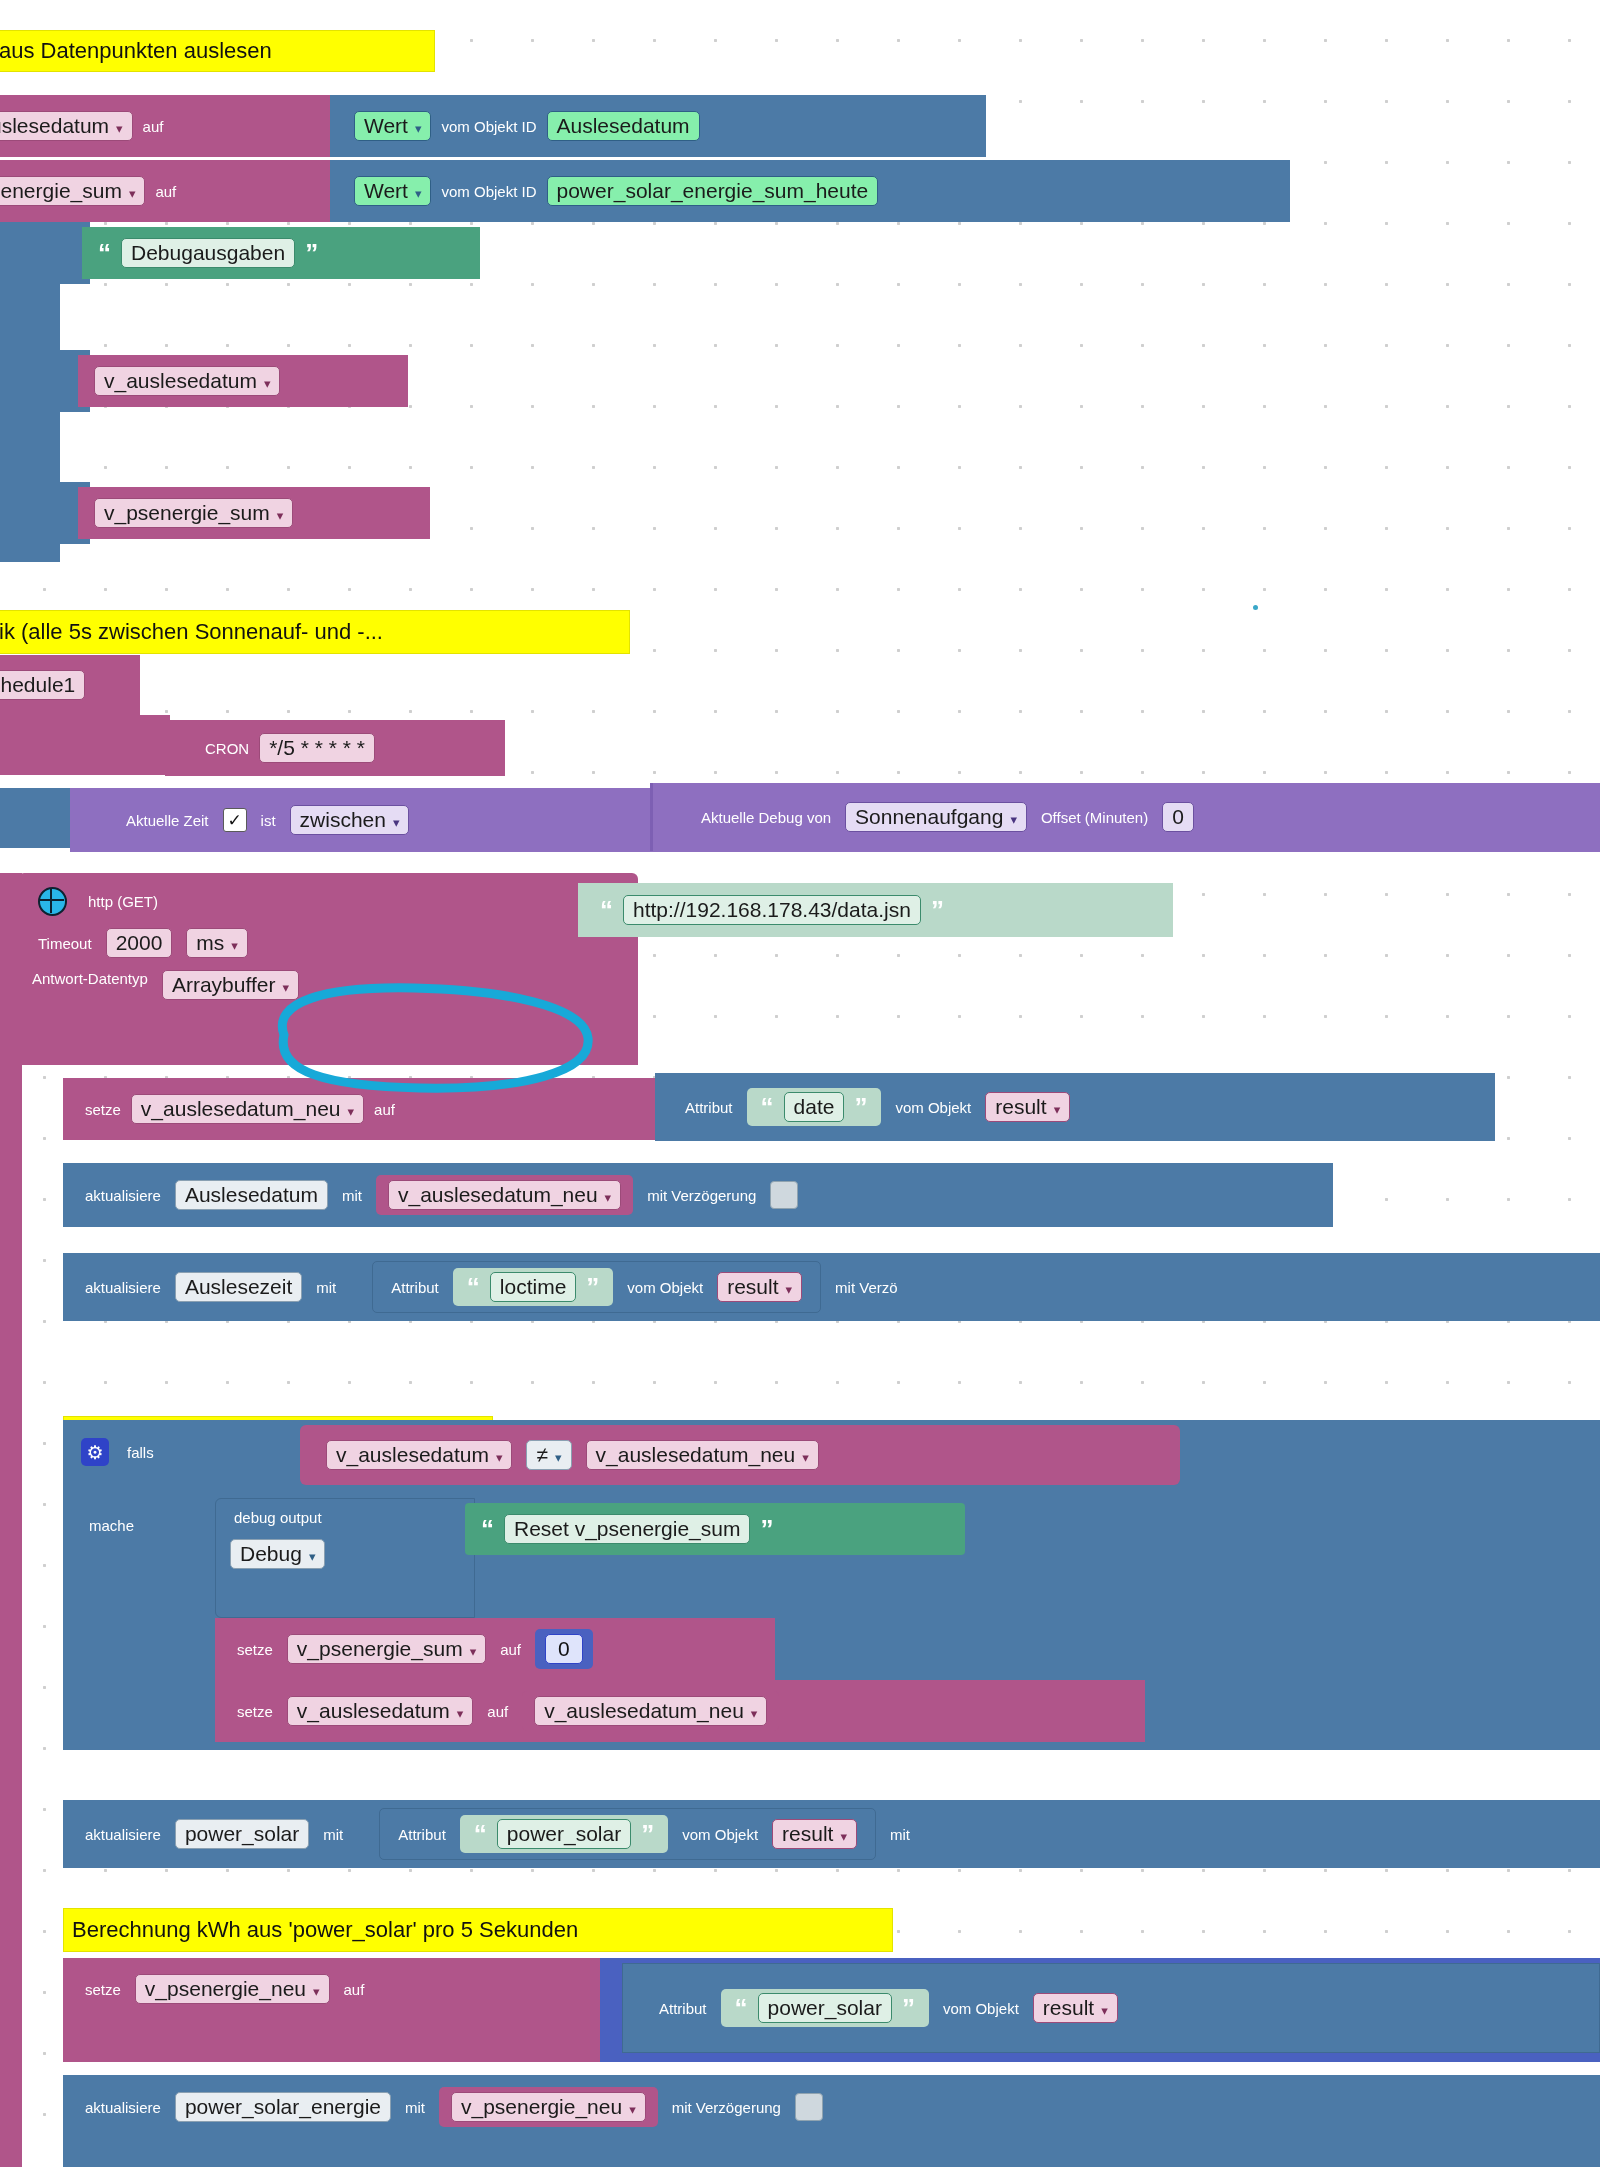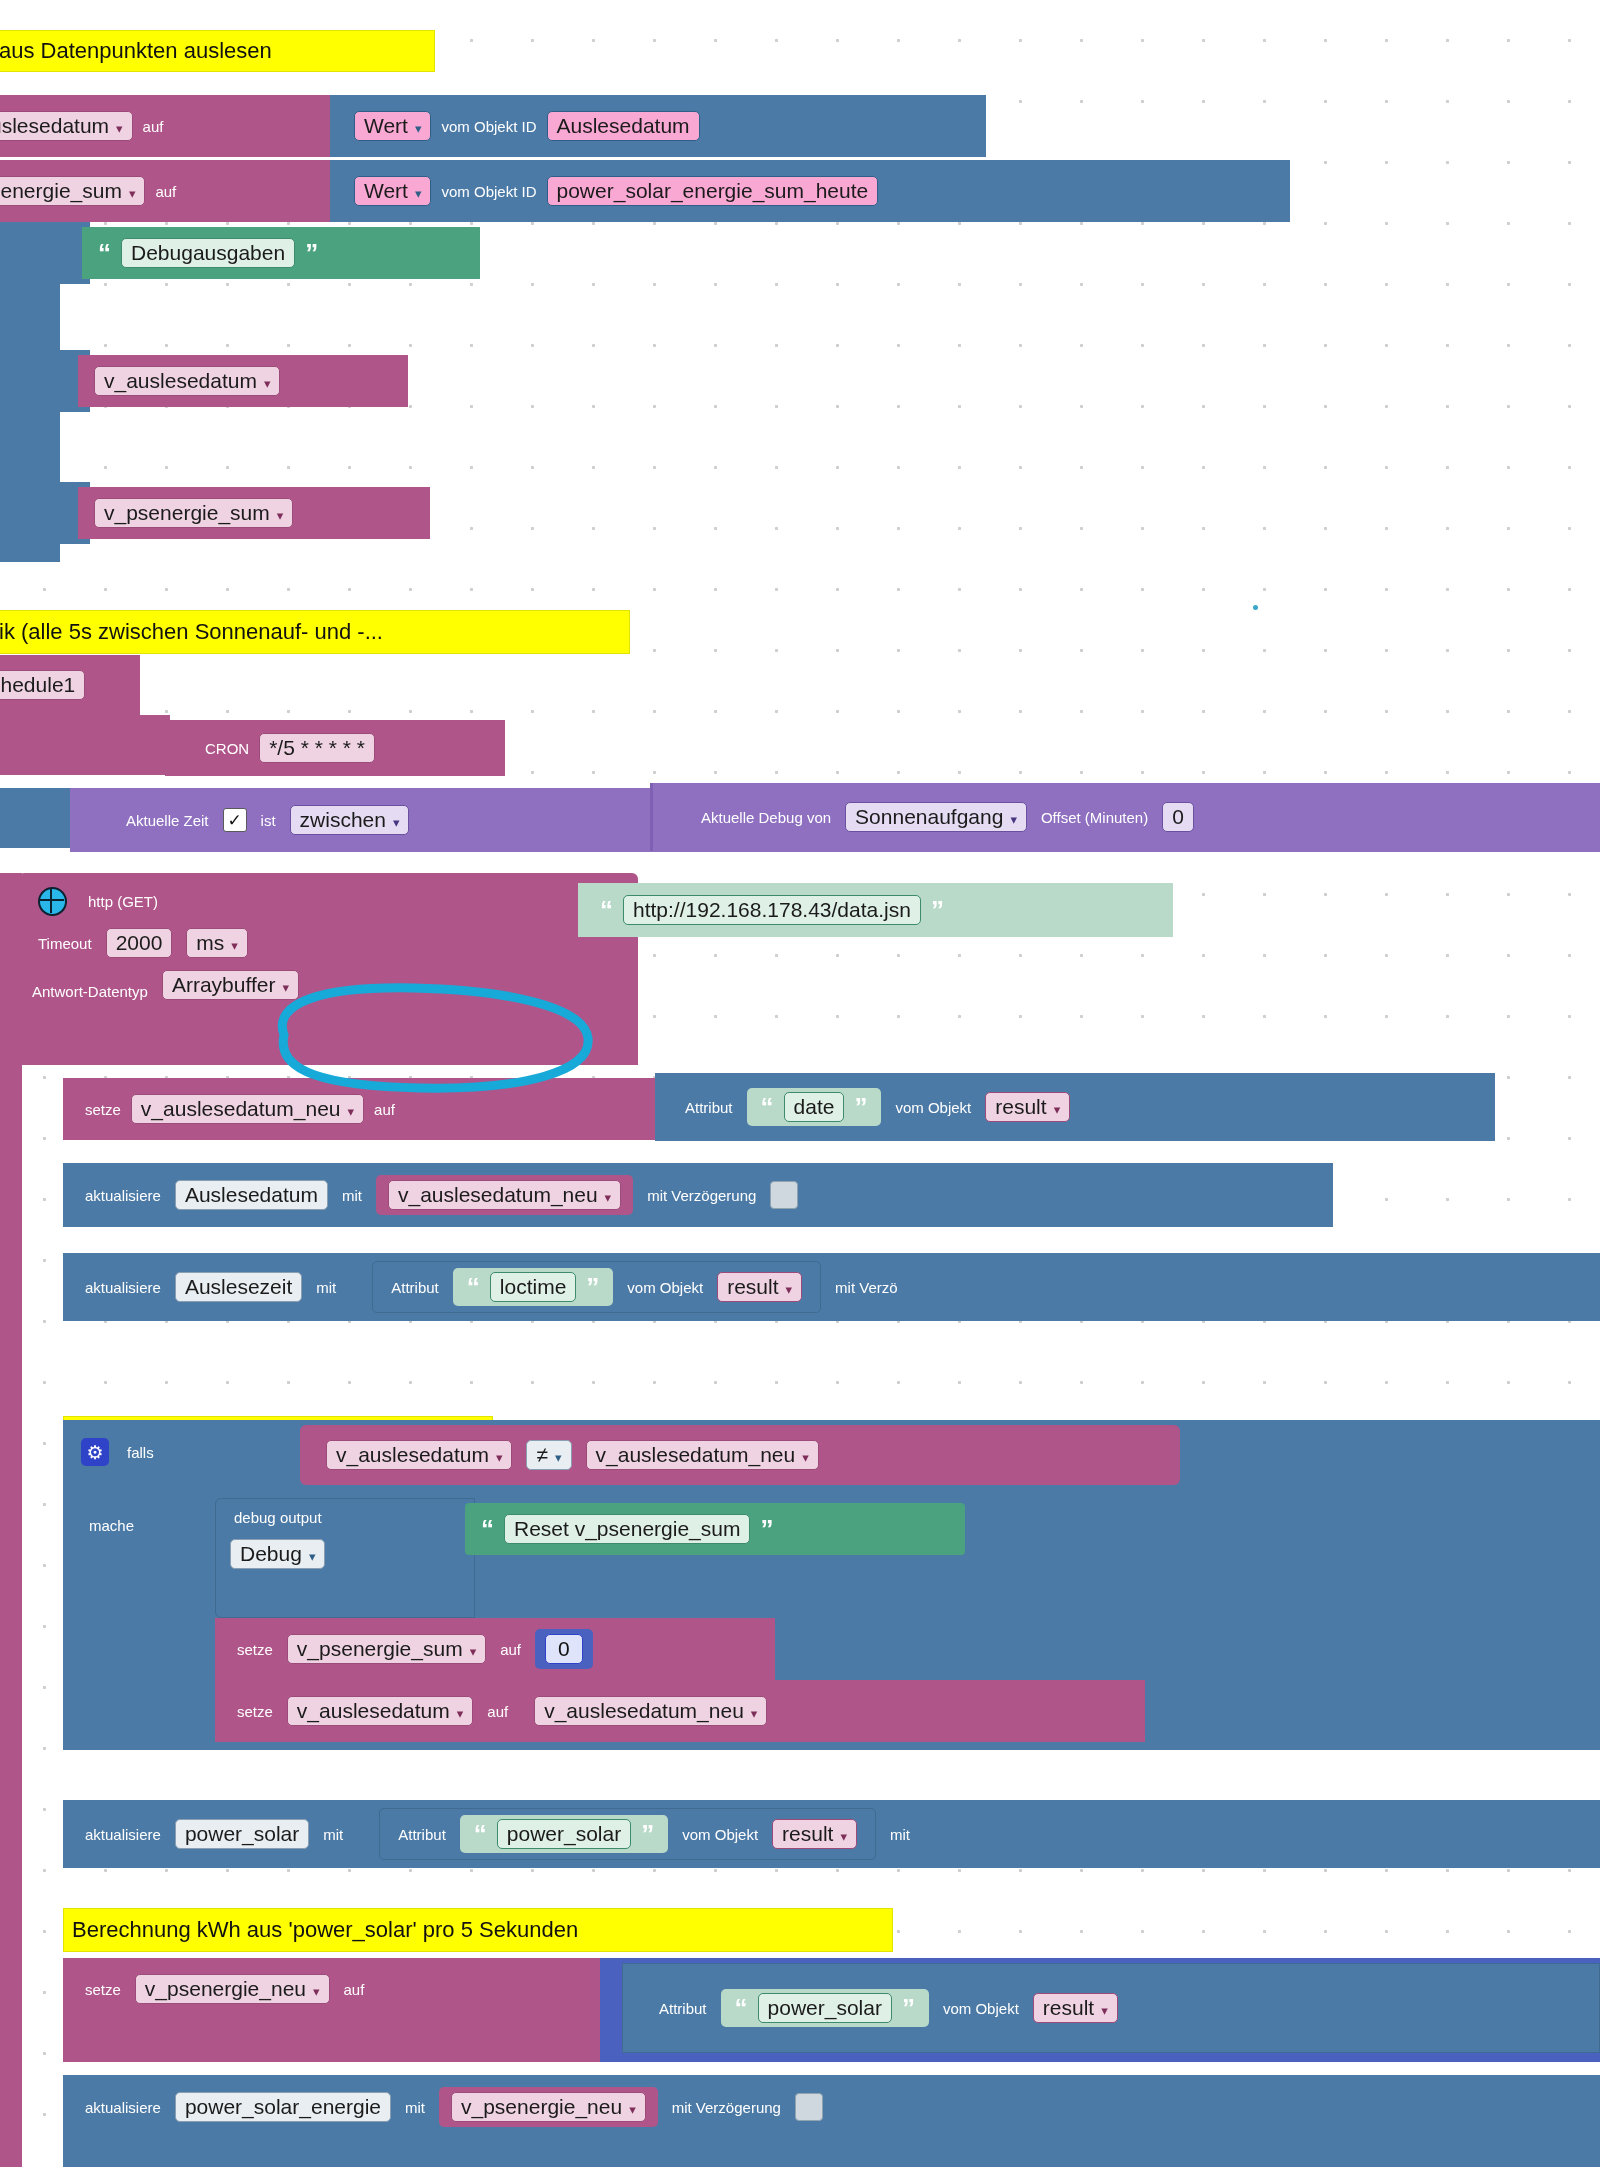--- a/index.html
+++ b/index.html
@@ -28,21 +28,21 @@
   .c-math    {background:#4a61c0;}   
 
   .lbl{color:#ffffff;font-size:15px;white-space:nowrap;}
 
   
   .field{
     display:inline-block;background:#f0d3e2;border:1px solid #9c4a79;
     border-radius:5px;padding:2px 9px;color:#1b1b1b;font-size:21px;
     white-space:nowrap;vertical-align:middle;
   }
-  .field.blue {background:#f9a8d4;border-color:#2f5f86;}
+  .field.blue {background:#86efac;border-color:#2f5f86;}
   .field.green{background:#dff0e6;border-color:#3b8b6c;}
   .field.grey {background:#e9eef2;border-color:#8aa0b2;}
   .field.purple{background:#e5dcf4;border-color:#6b50a0;}
   .caret{font-size:13px;color:#7d2f5a;margin-left:7px;}
   .caret.b{color:#2f5f86;}
   .caret.p{color:#4a3580;}
 
   .row{display:flex;align-items:center;gap:10px;height:100%;padding-left:10px;}
   .quote{color:#ffffff;font-size:26px;font-weight:bold;line-height:0.8;}
 
@@ -212,21 +212,21 @@
       <span class="globe"></span>
       <span class="lbl">http (GET)</span>
     </div>
     <div style="display:flex;align-items:center;gap:14px;padding:12px 0 0 20px;">
       <span class="lbl">Timeout</span>
       <span class="field">2000</span>
       <span class="field">
         <span>ms</span><span class="caret">▾</span>
       </span>
     </div>
-    <div style="display:flex;align-items:flex-end;gap:14px;padding:12px 0 0 14px;">
+    <div style="display:flex;align-items:flex-start;gap:14px;padding:12px 0 0 14px;">
       <span class="lbl">Antwort-Datentyp</span>
       <span class="field">
         <span>Arraybuffer</span><span class="caret">▾</span>
       </span>
     </div>
   </div>
   <div class="blk c-textlt" style="left:578px;top:883px;width:595px;height:54px;">
     <div class="row" style="padding-left:22px;">
       <span class="quote" style="color:#ffffff;">“</span>
       <span class="field green">http://192.168.178.43/data.jsn</span>

